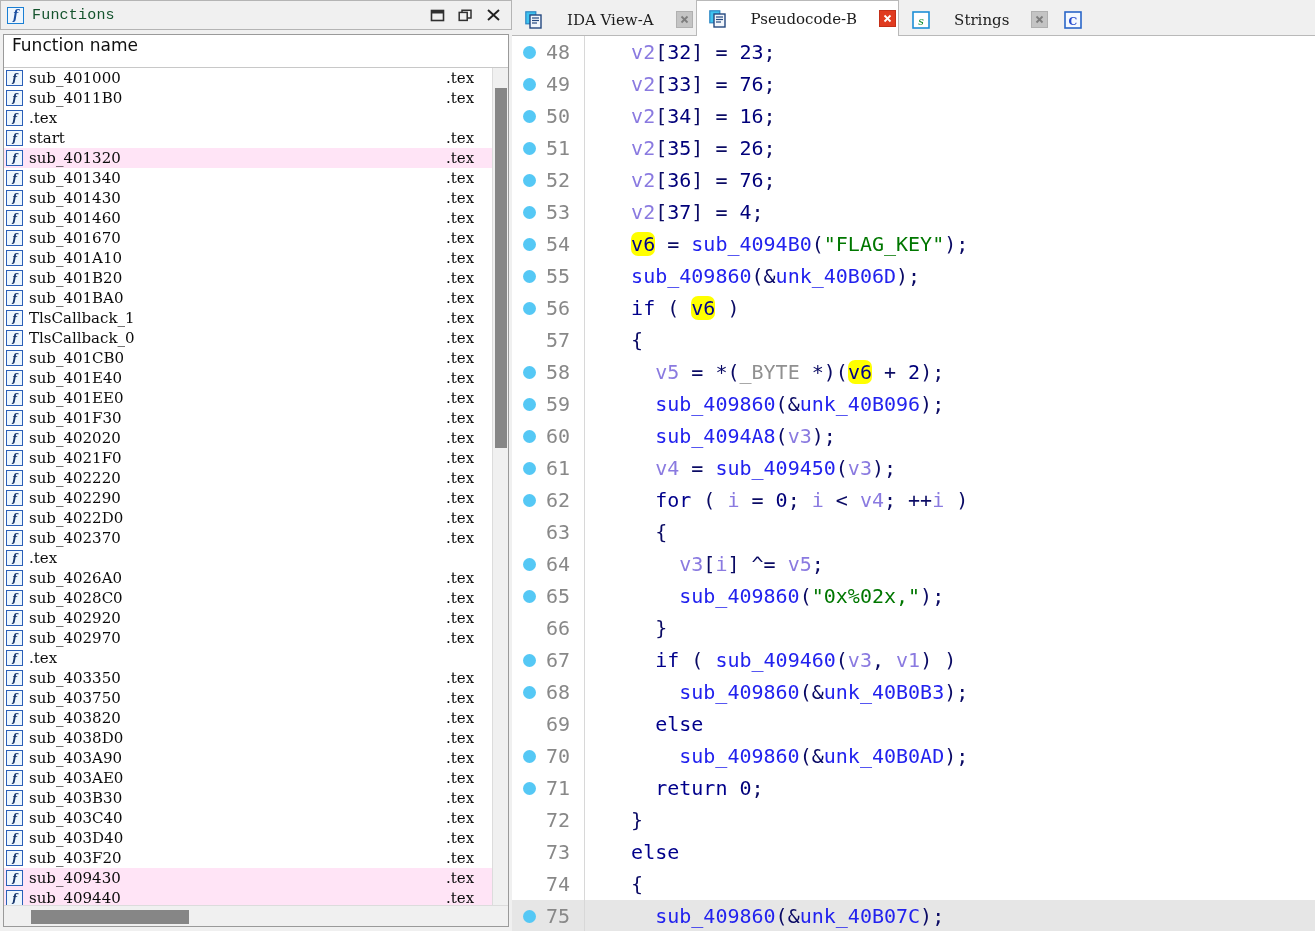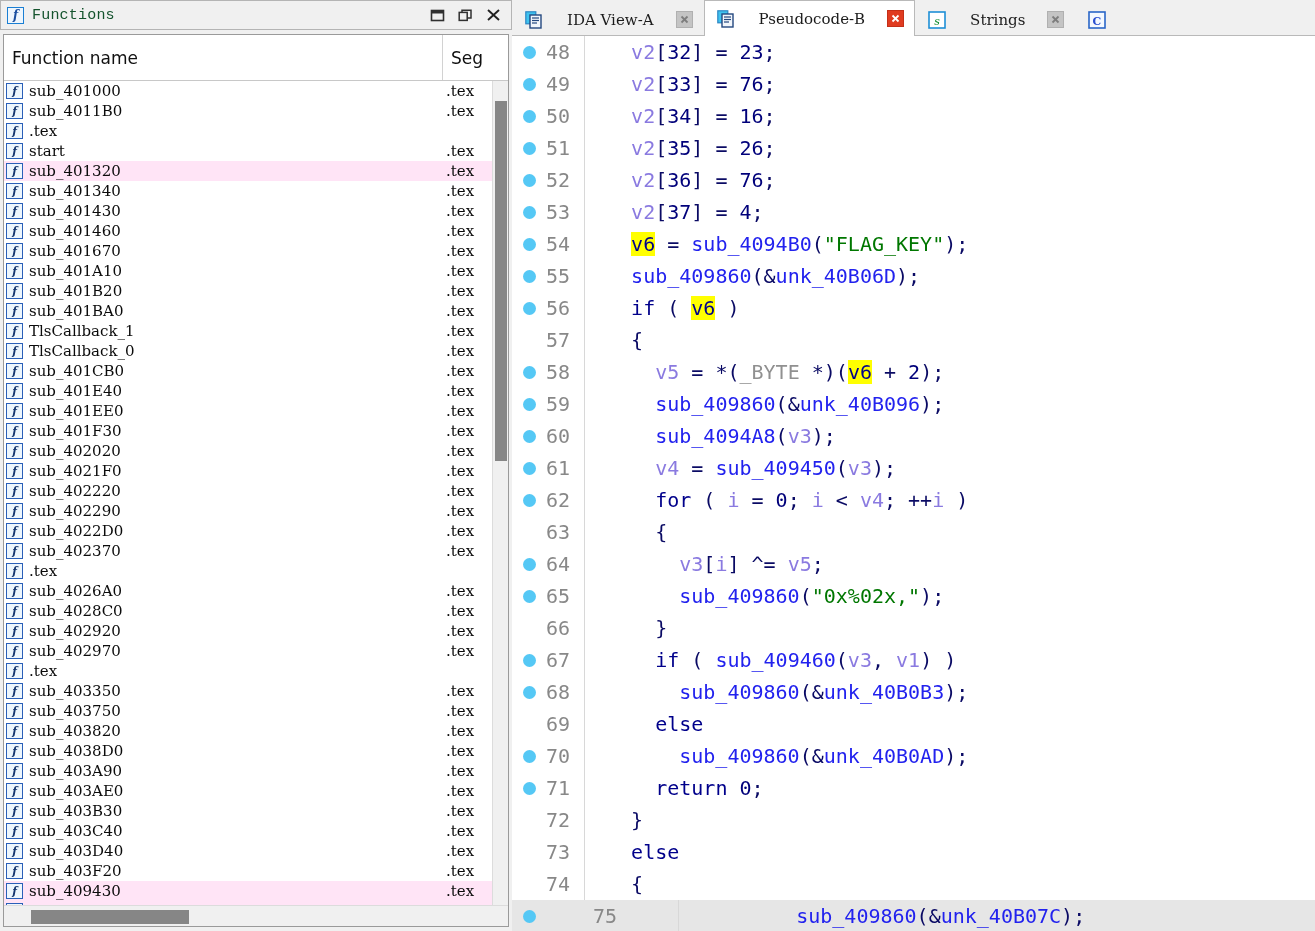--- a/index.html
+++ b/index.html
@@ -54,25 +54,26 @@
     flex: 1 1 auto;
     margin: 4px 3px 4px 3px;
     border: 1px solid #9a9a9a;
     background: #ffffff;
     display: flex; flex-direction: column;
     overflow: hidden;
     position: relative;
   }
 
   .fl-header {
-    height: 46px; min-height: 33px;
+    height: 33px; min-height: 33px;
     background: #ffffff;
     border-bottom: 1px solid #c8c8c8;
-    display: flex; align-items: center;
+    display: flex; align-items: flex-start;
     position: relative;
+    flex-direction: column;
   }
   .fl-header .col-name {
     font-family: "DejaVu Sans", sans-serif;
     font-size: 17px; color: #101010;
     padding-left: 8px; flex: 0 0 438px;
   }
   .fl-header .col-sep {
     width: 1px; align-self: stretch; background: #d2d2d2;
   }
   .fl-header .col-seg {
@@ -131,21 +132,21 @@
   .tabbar {
     height: 36px; min-height: 36px;
     background: #f0f0f0;
     display: flex; align-items: flex-end;
     border-bottom: 1px solid #b9b9b9;
     position: relative;
   }
   .tab {
     height: 34px;
     display: flex; align-items: center;
-    padding: 0 10px 0 12px;
+    padding: 0 2px 0 12px;
     border: 1px solid transparent;
     border-bottom: none;
     position: relative; top: 1px;
     font-family: "DejaVu Serif", serif;
     font-size: 15px; color: #1b1b1b;
     white-space: nowrap;
   }
   .tab.active {
     background: #ffffff;
     border-color: #b9b9b9;
@@ -165,21 +166,21 @@
   .code-area {
     flex: 1 1 auto; position: relative; overflow: hidden;
     background: #ffffff;
   }
   .code-line {
     height: 32px; display: flex; align-items: center;
     font-family: "DejaVu Sans Mono", monospace;
     font-size: 20px;
     white-space: pre;
   }
-  .code-line.cur { background: #e6e6e6; gap: 47px; }
+  .code-line.cur { background: #e6e6e6; }
   .gutter-dot {
     width: 34px; flex: 0 0 34px; display: flex; align-items: center; justify-content: center;
   }
   .gutter-dot b {
     width: 13px; height: 13px; border-radius: 50%; background: #55c8f5; display: block;
   }
   .lineno {
     flex: 0 0 38px; text-align: left;
     color: #888888; font-family: "DejaVu Sans Mono", monospace; font-size: 20px;
   }
@@ -187,21 +188,21 @@
   .code-text { padding-left: 10px; flex: 1 1 auto; }
 
   
   .t-punct { color: #0a0a64; }
   .t-kw    { color: #00008b; }
   .t-var   { color: #8a7ae0; }
   .t-num   { color: #00007a; }
   .t-fn    { color: #2222ee; }
   .t-str   { color: #007700; }
   .t-type  { color: #909090; }
-  .t-hl    { background: #ffff00; color: #00008b; }
+  .t-hl    { background: #ffff00; color: #00008b; border-radius: 7px; }
 </style>
 </head>
 <body>
 
 <div id="root">
 
   <div id="functions-window">
 
     <div class="fw-titlebar">
       <span class="fw-title-icon">

